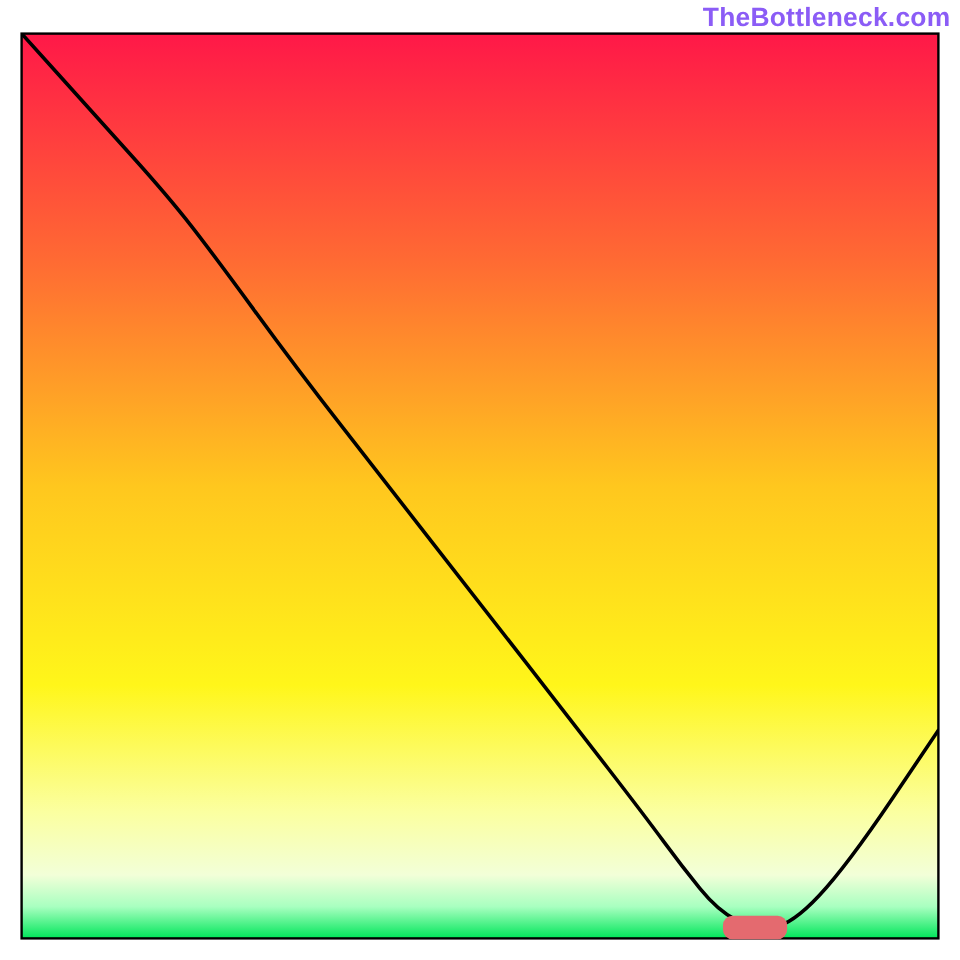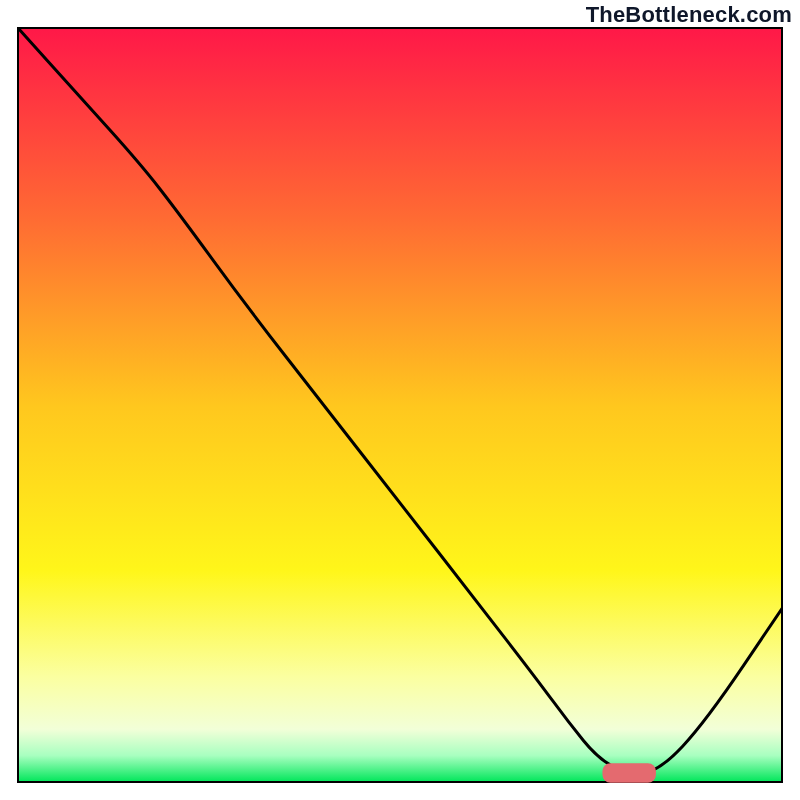--- a/index.html
+++ b/index.html
@@ -17,21 +17,21 @@
   }
   svg {
     display: block;
   }
   .watermark {
     position: absolute;
     top: 2px;
     right: 8px;
     font-size: 22px;
     font-weight: 600;
-    color: #0f172a;
+    color: #8b5cf6;
     letter-spacing: 0.2px;
   }
 </style>
 </head>
 <body>
 
 <div class="canvas-wrap">
 
   <div class="watermark">TheBottleneck.com</div>
 

